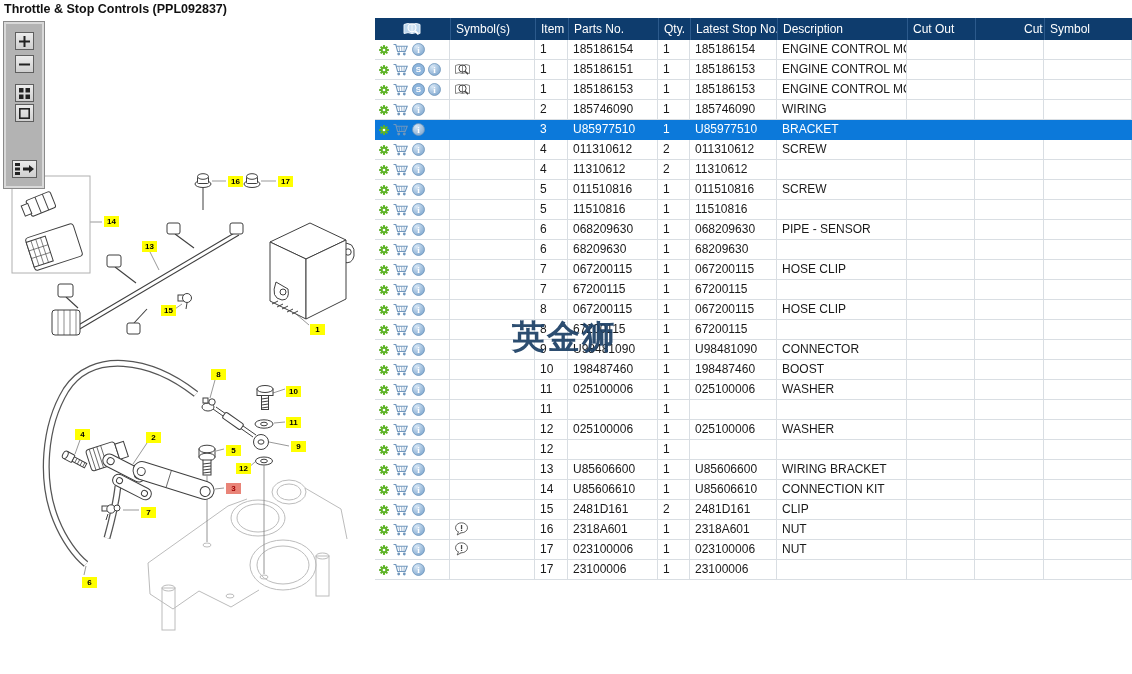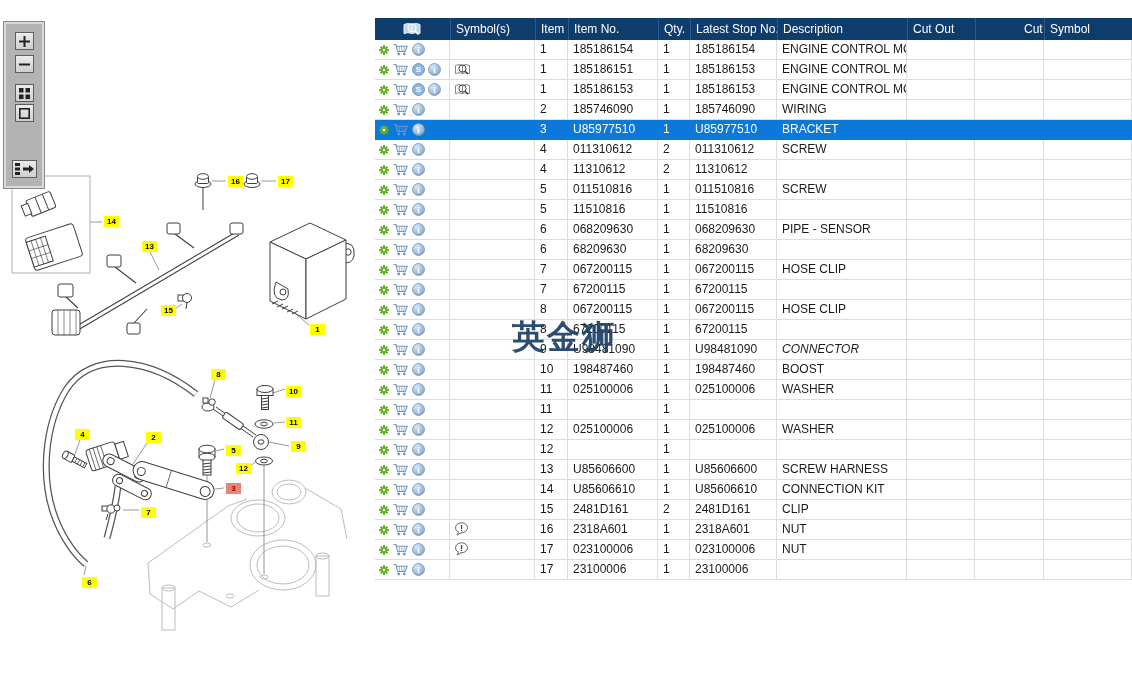--- a/index.html
+++ b/index.html
@@ -43,20 +43,23 @@
   .td.icons { display:flex; align-items:center; gap:3px; padding-left:3px; }
   .td.sym { display:flex; align-items:center; padding-left:4px; }
   .trow.selected, .trow.selected .td { background:#0c79da; color:#fff; border-color:#0c79da; }
   .icon { display:inline-block; line-height:0; }
 </style>
 </head>
 <body>
 
 <div id="app">
 
+  <div class="title-bar">
+    <span class="title-text">Throttle &amp; Stop Controls (PPL092837)</span>
+  </div>
 
   <div class="diagram-area">
 
     <svg class="diagram-svg" width="375" height="656" viewBox="0 0 375 656">
       <g fill="none" stroke="#3f3f3f" stroke-width="1">
 
         <g stroke="#bcbcbc">
           <line x1="148" y1="545" x2="228" y2="488"></line>
           <line x1="228" y1="488" x2="247" y2="481"></line>
           <line x1="148" y1="545" x2="150" y2="576"></line>
@@ -327,21 +330,21 @@
             <g fill="#bcd6ec" stroke="#e9f2fa" stroke-width="1">
               <path d="M2 3.5 Q6 1.5 10 3.5 Q14 1.5 18 3.5 V12.5 Q14 10.8 10 12.5 Q6 10.8 2 12.5 Z"></path>
               <line x1="10" y1="3.5" x2="10" y2="12.5"></line>
             </g>
             <circle cx="10" cy="6.8" r="4" fill="rgba(255,255,255,0.25)" stroke="#fff" stroke-width="1.1"></circle>
             <line x1="13" y1="9.8" x2="16.5" y2="13.5" stroke="#fff" stroke-width="1.8"></line>
           </svg>
         </div>
         <div class="th" style="width: 85px; text-align: right;">Symbol(s)</div>
         <div class="th" style="width: 33px;">Item</div>
-        <div class="th" style="width: 90px;">Item No.</div>
+        <div class="th" style="width: 90px;">Parts No.</div>
         <div class="th" style="width: 32px;">Qty.</div>
         <div class="th" style="width: 87px;">Latest Stop No.</div>
         <div class="th" style="width: 130px;">Description</div>
         <div class="th" style="width: 68px;">Cut Out</div>
         <div class="th" style="width: 69px; padding-left: 48px;">Cut In</div>
         <div class="th" style="width: 88px;">Symbol</div>
       </div>
     <div id="tbody">
         <div class="trow">
           <div class="td icons" style="width: 75px;">
@@ -1045,21 +1048,21 @@
                 </defs>
                 <circle cx="6.5" cy="6.5" r="6" fill="url(#gi)" stroke="#6d95bb" stroke-width="0.8"></circle>
                 <text x="6.5" y="9.6" text-anchor="middle" font-size="9" font-weight="bold" fill="#fff" font-family="Liberation Serif, serif">i</text>
               </svg></span>
           </div>
           <div class="td sym" style="width: 85px;"></div>
           <div class="td" style="width: 33px;">9</div>
           <div class="td" style="width: 90px;">U98481090</div>
           <div class="td" style="width: 32px;">1</div>
           <div class="td" style="width: 87px;">U98481090</div>
-          <div class="td" style="width: 130px; font-style: italic;">CONNECTOR</div>
+          <div class="td" style="width: 130px;">CONNECTOR</div>
           <div class="td" style="width: 68px;"></div>
           <div class="td" style="width: 69px;"></div>
           <div class="td" style="width: 88px;"></div>
         </div>
         <div class="trow">
           <div class="td icons" style="width: 75px;">
             <span class="icon"><svg width="12" height="12" viewBox="0 0 16 16">
                 <g stroke="#5eb327" stroke-width="2.8">
                   <line x1="8" y1="1.5" x2="8" y2="14.5"></line>
                   <line x1="1.5" y1="8" x2="14.5" y2="8"></line>
@@ -1303,21 +1306,21 @@
                 </defs>
                 <circle cx="6.5" cy="6.5" r="6" fill="url(#gi)" stroke="#6d95bb" stroke-width="0.8"></circle>
                 <text x="6.5" y="9.6" text-anchor="middle" font-size="9" font-weight="bold" fill="#fff" font-family="Liberation Serif, serif">i</text>
               </svg></span>
           </div>
           <div class="td sym" style="width: 85px;"></div>
           <div class="td" style="width: 33px;">13</div>
           <div class="td" style="width: 90px;">U85606600</div>
           <div class="td" style="width: 32px;">1</div>
           <div class="td" style="width: 87px;">U85606600</div>
-          <div class="td" style="width: 130px;">SCREW HARNESS</div>
+          <div class="td" style="width: 130px;">WIRING BRACKET</div>
           <div class="td" style="width: 68px;"></div>
           <div class="td" style="width: 69px;"></div>
           <div class="td" style="width: 88px;"></div>
         </div>
         <div class="trow">
           <div class="td icons" style="width: 75px;">
             <span class="icon"><svg width="12" height="12" viewBox="0 0 16 16">
                 <g stroke="#5eb327" stroke-width="2.8">
                   <line x1="8" y1="1.5" x2="8" y2="14.5"></line>
                   <line x1="1.5" y1="8" x2="14.5" y2="8"></line>

